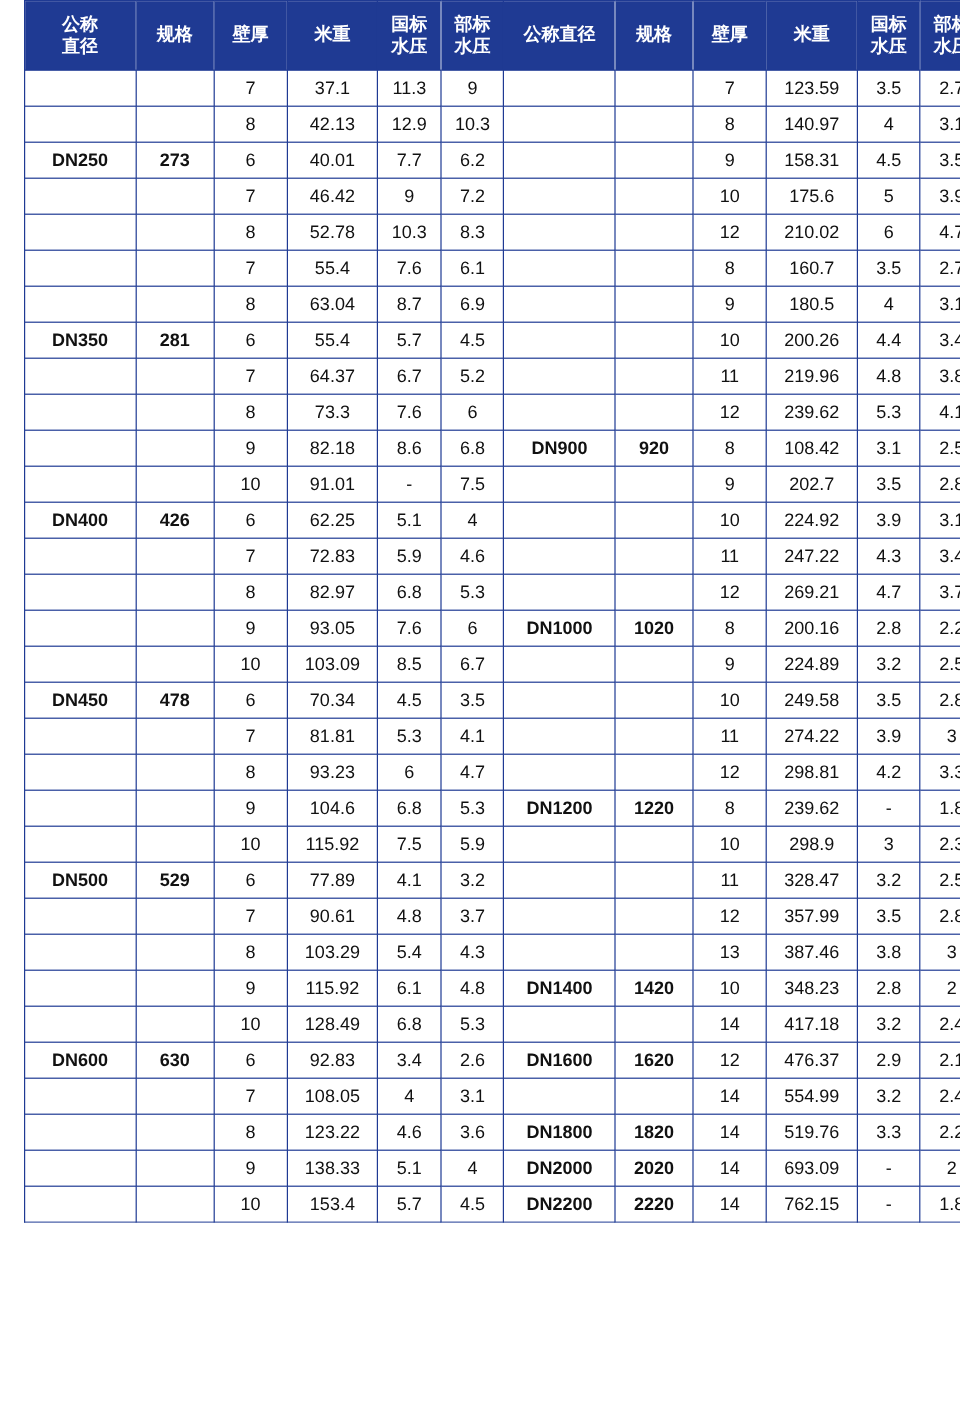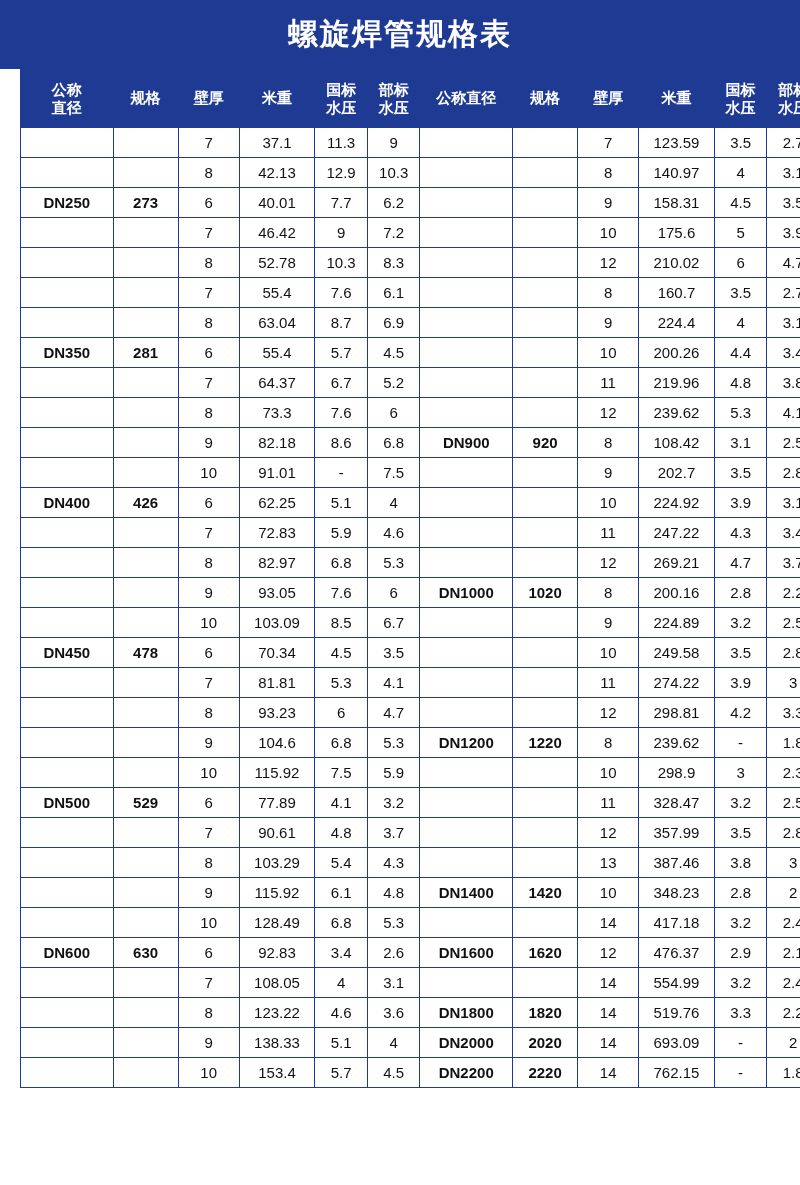--- a/index.html
+++ b/index.html
@@ -73,21 +73,20 @@
   col.c-wall { width: 58px; }
   col.c-wt   { width: 72px; }
   col.c-gb   { width: 50px; }
   col.c-bb   { width: 50px; }
 </style>
 </head>
 <body>
 
 <div class="page">
 
-  <div class="title-bar">螺旋焊管规格表</div>
 
   <table class="spec">
     <colgroup>
       <col class="c-dn">
         <col class="c-size">
         <col class="c-wall">
         <col class="c-wt">
         <col class="c-gb">
         <col class="c-bb">
       <col class="c-dn">
@@ -216,21 +215,21 @@
         <tr>
           <td class="dn"></td>
           <td class="size"></td>
           <td>8</td>
           <td>63.04</td>
           <td>8.7</td>
           <td>6.9</td>
           <td class="dn"></td>
           <td class="size"></td>
           <td>9</td>
-          <td>224.4</td>
+          <td>180.5</td>
           <td>4</td>
           <td>3.1</td>
         </tr>
         <tr>
           <td class="dn">DN350</td>
           <td class="size">281</td>
           <td>6</td>
           <td>55.4</td>
           <td>5.7</td>
           <td>4.5</td>

